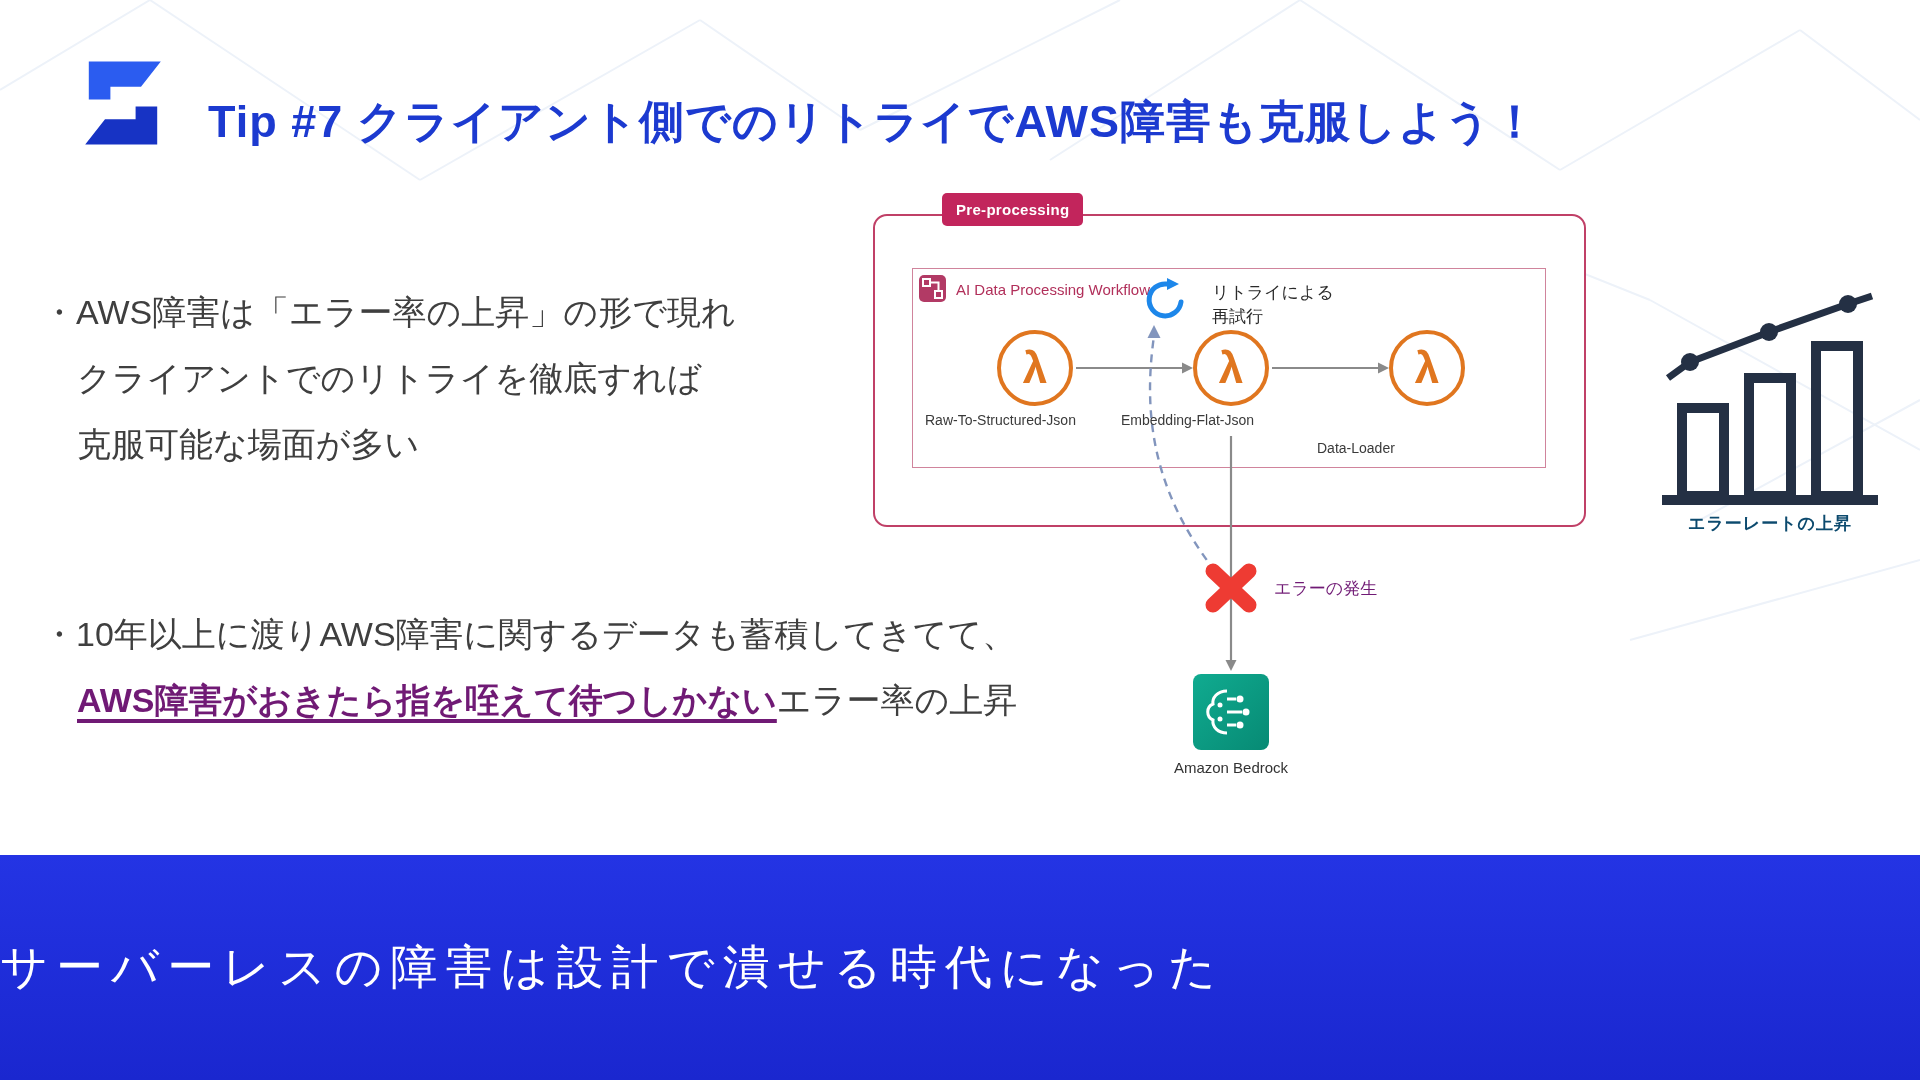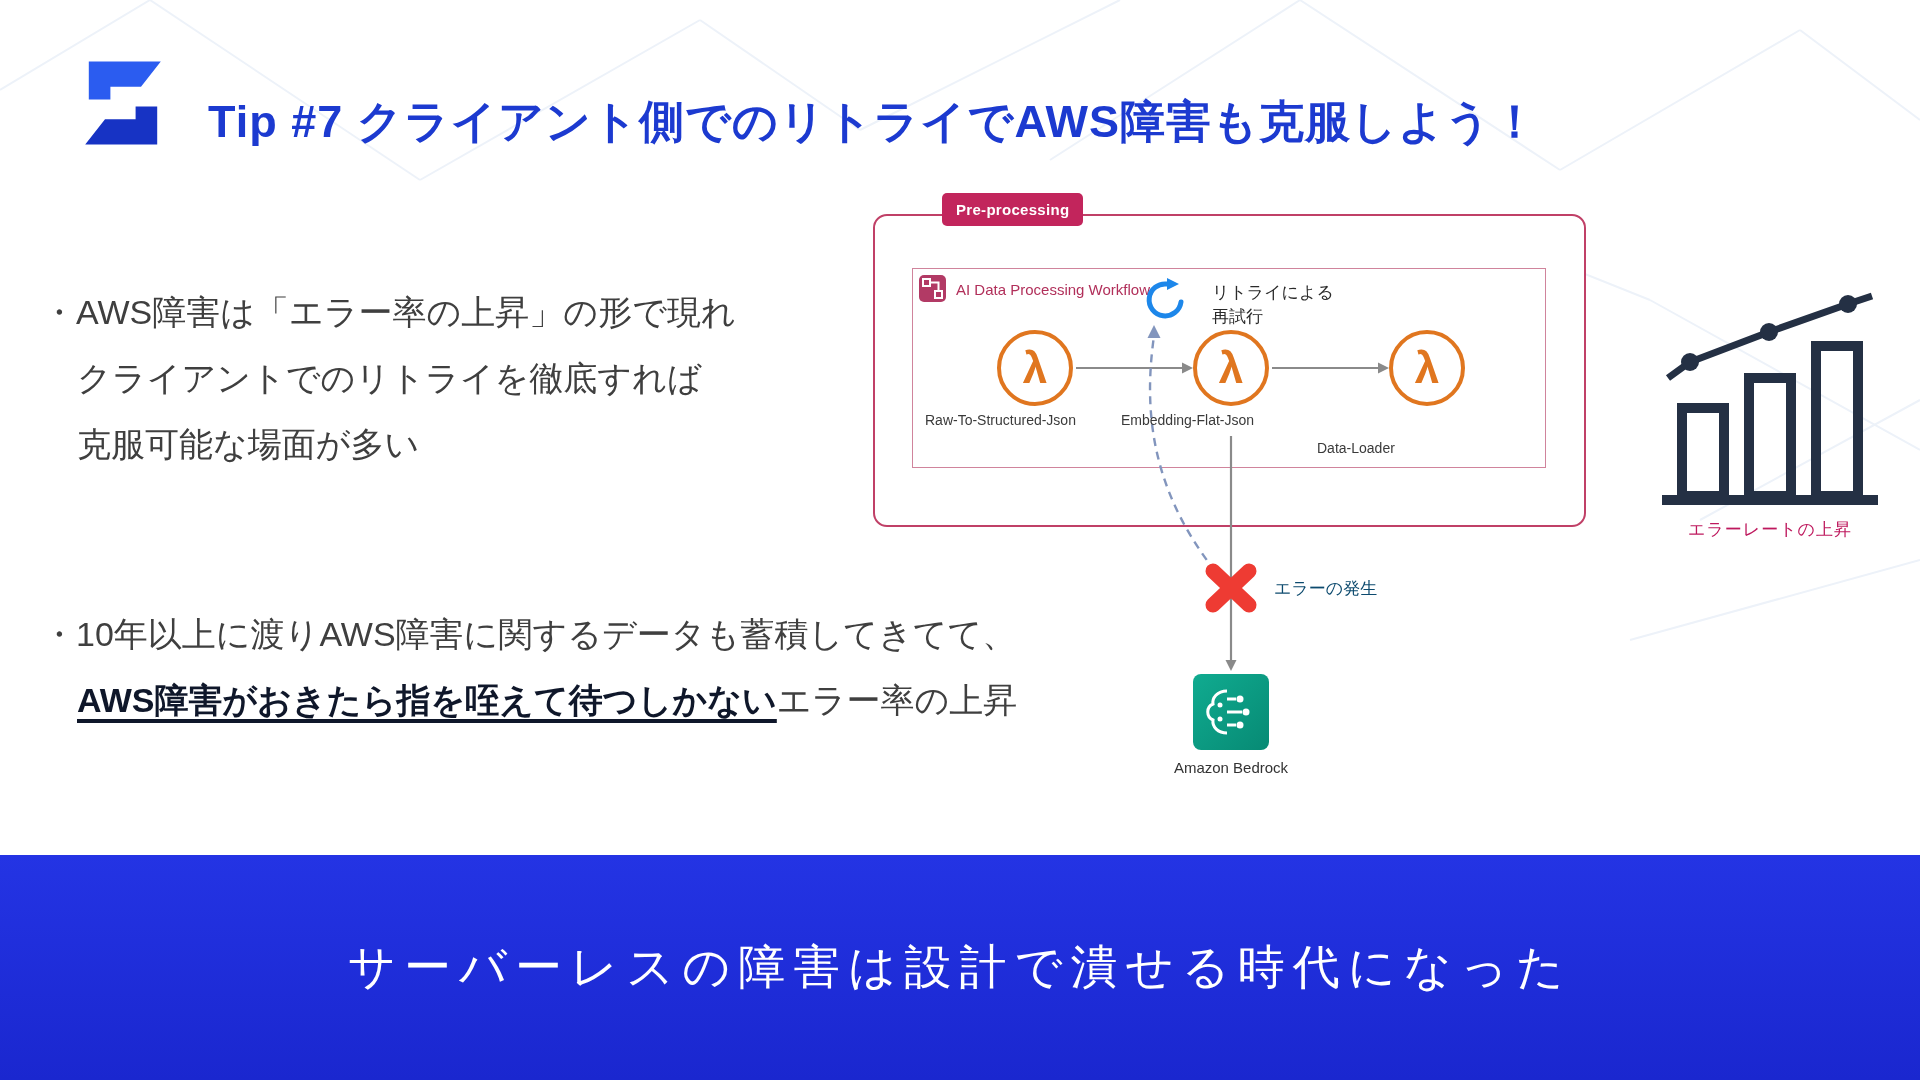--- a/index.html
+++ b/index.html
@@ -15,28 +15,28 @@
     position:absolute; left:198px; top:82px; margin:10px; z-index:2;
     font-size:45px; font-weight:600; color:#1c3ad0; letter-spacing:1px; white-space:nowrap;
   }
 
   .bullets { position:absolute; z-index:2; color:#3f3f3f; font-size:34px; }
   .bullets-1 { left:42px; top:279px; }
   .bullets-2 { left:42px; top:601px; }
   .bline { line-height:66px; white-space:nowrap; }
   .cont { padding-left:35px; }
   .emph {
-    font-weight:bold; color:#0f172a; text-decoration:underline;
+    font-weight:bold; color:#701a75; text-decoration:underline;
     text-decoration-thickness:3.5px; text-underline-offset:7px;margin-top:28px;
   }
 
   .banner {
     position:absolute; left:0; top:855px; width:1920px; height:225px; z-index:2;
     background:linear-gradient(180deg,#2434e4 0%,#1a27cf 100%);
-    display:flex; align-items:center; justify-content:center;
+    display:flex; align-items:center; 
   }
   .banner-text { color:#ffffff; font-size:47px; font-weight:400; letter-spacing:8px; white-space:nowrap; }
 
   
   .outer-box {
     position:absolute; left:873px; top:214px; width:713px; height:313px; z-index:1;
     border:2.5px solid #c04067; border-radius:14px; background:#ffffff; box-sizing:border-box;
   }
   .badge {
     position:absolute; left:942px; top:193px; z-index:3;
@@ -59,31 +59,31 @@
     display:flex; align-items:center; justify-content:center; font-size:44px; font-weight:bold;
   }
   .lambda-1 { left:997px; } .lambda-2 { left:1193px; } .lambda-3 { left:1389px; }
   .lambda-label { position:absolute; top:412px; width:220px; z-index:3; text-align:left; font-size:14px; color:#3a3a3a; }
   .ll-1 { left:925px; } .ll-2 { left:1121px; } .ll-3 { left:1317px;margin-top:28px; }
 
   .retry-icon { position:absolute; left:1141px; top:276px; width:48px; height:48px; z-index:3; }
   .retry-label { position:absolute; left:1212px; top:281px; z-index:3; font-size:17px; color:#2a2a2a; line-height:24px; white-space:nowrap; }
 
   .error-x { position:absolute; left:1201px; top:558px; width:60px; height:60px; z-index:3; }
-  .error-label { position:absolute; left:1274px; top:577px; z-index:3; font-size:17px; color:#0c4a6e; white-space:nowrap; }
+  .error-label { position:absolute; left:1274px; top:577px; z-index:3; font-size:17px; color:#701a75; white-space:nowrap; }
 
   .bedrock {
     position:absolute; left:1193px; top:674px; width:76px; height:76px; z-index:3;
     border-radius:8px; background:linear-gradient(135deg,#10ab90,#078a74);
     display:flex; align-items:center; justify-content:center;
   }
   .bedrock-label { position:absolute; left:1131px; top:759px; width:200px; z-index:3; text-align:center; font-size:15px; color:#333333; }
 
   .chart { position:absolute; left:1658px; top:286px; width:224px; z-index:2; text-align:center; }
-  .chart-caption { margin-top:6px; font-size:17px; color:#be185d; letter-spacing:1px; white-space:nowrap; }
+  .chart-caption { font-size:17px; color:#0c4a6e; letter-spacing:1px; white-space:nowrap;font-weight:bold; }
 
   .arrows { position:absolute; left:0; top:0; z-index:2; pointer-events:none; }
 </style>
 </head>
 <body>
 
 <div class="slide">
 
   <svg class="bg-pattern" width="1920" height="1080">
     <g stroke="#edf2f9" stroke-width="2" fill="none">

